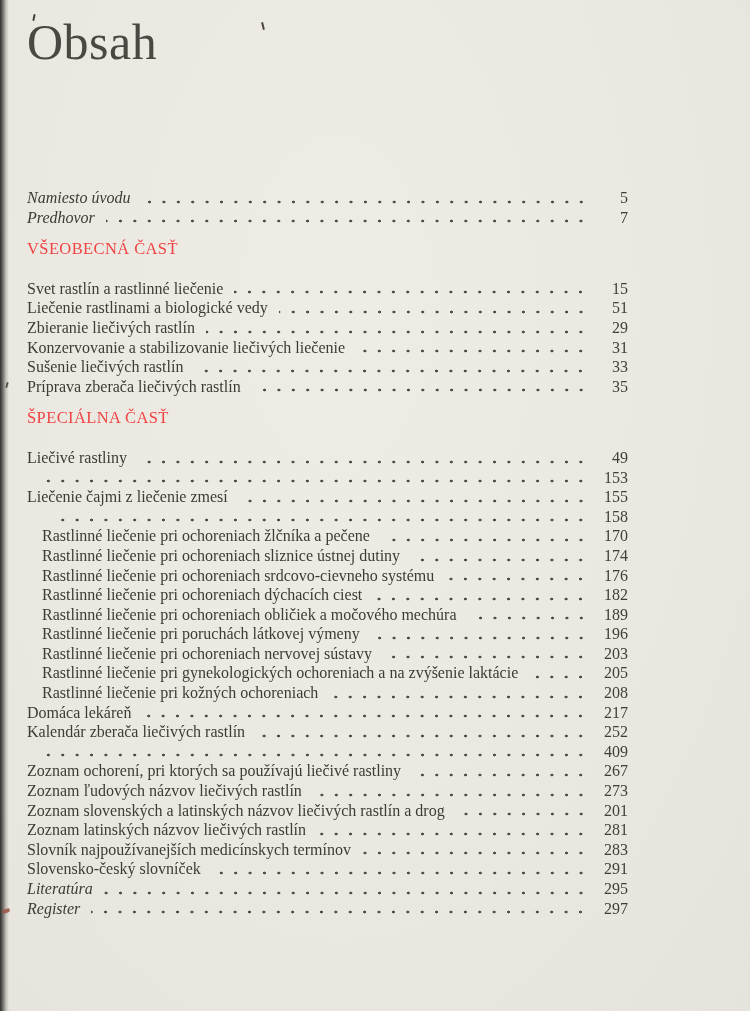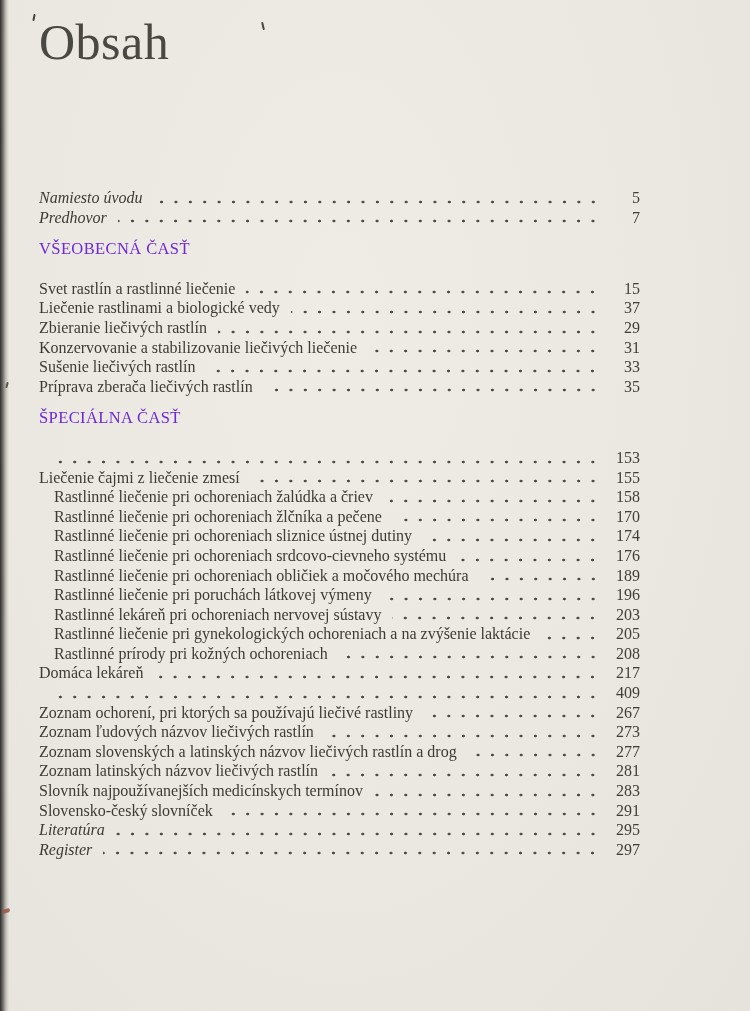--- a/index.html
+++ b/index.html
@@ -4,21 +4,21 @@
 <style>
   html, body { margin: 0; padding: 0; }
   body {
     width: 750px; height: 1011px;
     background: radial-gradient(ellipse at 45% 30%, #efece5 0%, #ebe8e1 55%, #e6e3dc 100%);
     font-family: "Liberation Serif", "DejaVu Serif", serif;
     color: #3d3b36;
     overflow: hidden;
     position: relative;
   }
-  .page { position: relative; width: 650px; height: 1011px; padding-left: 12px; }
+  .page { position: relative; width: 650px; height: 1011px; }
 
   
   .edge-left {
     position: absolute; left: 0; top: 0; bottom: 0; width: 9px;
     background: linear-gradient(to right,
       rgba(22,20,18,0.88) 0px, rgba(22,20,18,0.55) 3px,
       rgba(22,20,18,0.18) 6px, rgba(22,20,18,0) 9px);
     pointer-events: none;
   }
 
@@ -35,21 +35,21 @@
   .toc {
     margin: 118px 22px 0 27px;
     font-size: 16px;
     line-height: 19.6px;
   }
 
   .section-heading {
     margin: 12px 0 20px 0;
     font-size: 16.5px;
     letter-spacing: 0.4px;
-    color: #6d28d9;
+    color: #ef4444;
     font-weight: 400;
   }
 
   .row { display: flex; align-items: center; }
   .row.indent { padding-left: 15px; }
   .row.italic .label { font-style: italic; }
   .row.italic .num { font-style: normal; }
 
   .label { white-space: nowrap; flex: 0 0 auto; }
 
@@ -99,21 +99,21 @@
       </div>
       <div class="section-heading">VŠEOBECNÁ ČASŤ</div>
       <div class="row">
         <span class="label">Svet rastlín a rastlinné liečenie</span>
         <span class="leader"></span>
         <span class="num">15</span>
       </div>
       <div class="row">
         <span class="label">Liečenie rastlinami a biologické vedy</span>
         <span class="leader"></span>
-        <span class="num">37</span>
+        <span class="num">51</span>
       </div>
       <div class="row">
         <span class="label">Zbieranie liečivých rastlín</span>
         <span class="leader"></span>
         <span class="num">29</span>
       </div>
       <div class="row">
         <span class="label">Konzervovanie a stabilizovanie liečivých liečenie</span>
         <span class="leader"></span>
         <span class="num">31</span>
@@ -123,96 +123,110 @@
         <span class="leader"></span>
         <span class="num">33</span>
       </div>
       <div class="row">
         <span class="label">Príprava zberača liečivých rastlín</span>
         <span class="leader"></span>
         <span class="num">35</span>
       </div>
       <div class="section-heading">ŠPECIÁLNA ČASŤ</div>
       <div class="row">
+        <span class="label">Liečivé rastliny</span>
+        <span class="leader"></span>
+        <span class="num">49</span>
+      </div>
+      <div class="row">
         <span class="leader"></span>
         <span class="num">153</span>
       </div>
       <div class="row">
         <span class="label">Liečenie čajmi z liečenie zmesí</span>
         <span class="leader"></span>
         <span class="num">155</span>
       </div>
       <div class="row indent">
-        <span class="label">Rastlinné liečenie pri ochoreniach žalúdka a čriev</span>
         <span class="leader"></span>
         <span class="num">158</span>
       </div>
       <div class="row indent">
         <span class="label">Rastlinné liečenie pri ochoreniach žlčníka a pečene</span>
         <span class="leader"></span>
         <span class="num">170</span>
       </div>
       <div class="row indent">
         <span class="label">Rastlinné liečenie pri ochoreniach sliznice ústnej dutiny</span>
         <span class="leader"></span>
         <span class="num">174</span>
       </div>
       <div class="row indent">
         <span class="label">Rastlinné liečenie pri ochoreniach srdcovo-cievneho systému</span>
         <span class="leader"></span>
         <span class="num">176</span>
       </div>
       <div class="row indent">
+        <span class="label">Rastlinné liečenie pri ochoreniach dýchacích ciest</span>
+        <span class="leader"></span>
+        <span class="num">182</span>
+      </div>
+      <div class="row indent">
         <span class="label">Rastlinné liečenie pri ochoreniach obličiek a močového mechúra</span>
         <span class="leader"></span>
         <span class="num">189</span>
       </div>
       <div class="row indent">
         <span class="label">Rastlinné liečenie pri poruchách látkovej výmeny</span>
         <span class="leader"></span>
         <span class="num">196</span>
       </div>
       <div class="row indent">
-        <span class="label">Rastlinné lekáreň pri ochoreniach nervovej sústavy</span>
+        <span class="label">Rastlinné liečenie pri ochoreniach nervovej sústavy</span>
         <span class="leader"></span>
         <span class="num">203</span>
       </div>
       <div class="row indent">
         <span class="label">Rastlinné liečenie pri gynekologických ochoreniach a na zvýšenie laktácie</span>
         <span class="leader"></span>
         <span class="num">205</span>
       </div>
       <div class="row indent">
-        <span class="label">Rastlinné prírody pri kožných ochoreniach</span>
+        <span class="label">Rastlinné liečenie pri kožných ochoreniach</span>
         <span class="leader"></span>
         <span class="num">208</span>
       </div>
       <div class="row">
         <span class="label">Domáca lekáreň</span>
         <span class="leader"></span>
         <span class="num">217</span>
       </div>
       <div class="row">
+        <span class="label">Kalendár zberača liečivých rastlín</span>
+        <span class="leader"></span>
+        <span class="num">252</span>
+      </div>
+      <div class="row">
         <span class="leader"></span>
         <span class="num">409</span>
       </div>
       <div class="row">
         <span class="label">Zoznam ochorení, pri ktorých sa používajú liečivé rastliny</span>
         <span class="leader"></span>
         <span class="num">267</span>
       </div>
       <div class="row">
         <span class="label">Zoznam ľudových názvov liečivých rastlín</span>
         <span class="leader"></span>
         <span class="num">273</span>
       </div>
       <div class="row">
         <span class="label">Zoznam slovenských a latinských názvov liečivých rastlín a drog</span>
         <span class="leader"></span>
-        <span class="num">277</span>
+        <span class="num">201</span>
       </div>
       <div class="row">
         <span class="label">Zoznam latinských názvov liečivých rastlín</span>
         <span class="leader"></span>
         <span class="num">281</span>
       </div>
       <div class="row">
         <span class="label">Slovník najpoužívanejších medicínskych termínov</span>
         <span class="leader"></span>
         <span class="num">283</span>

